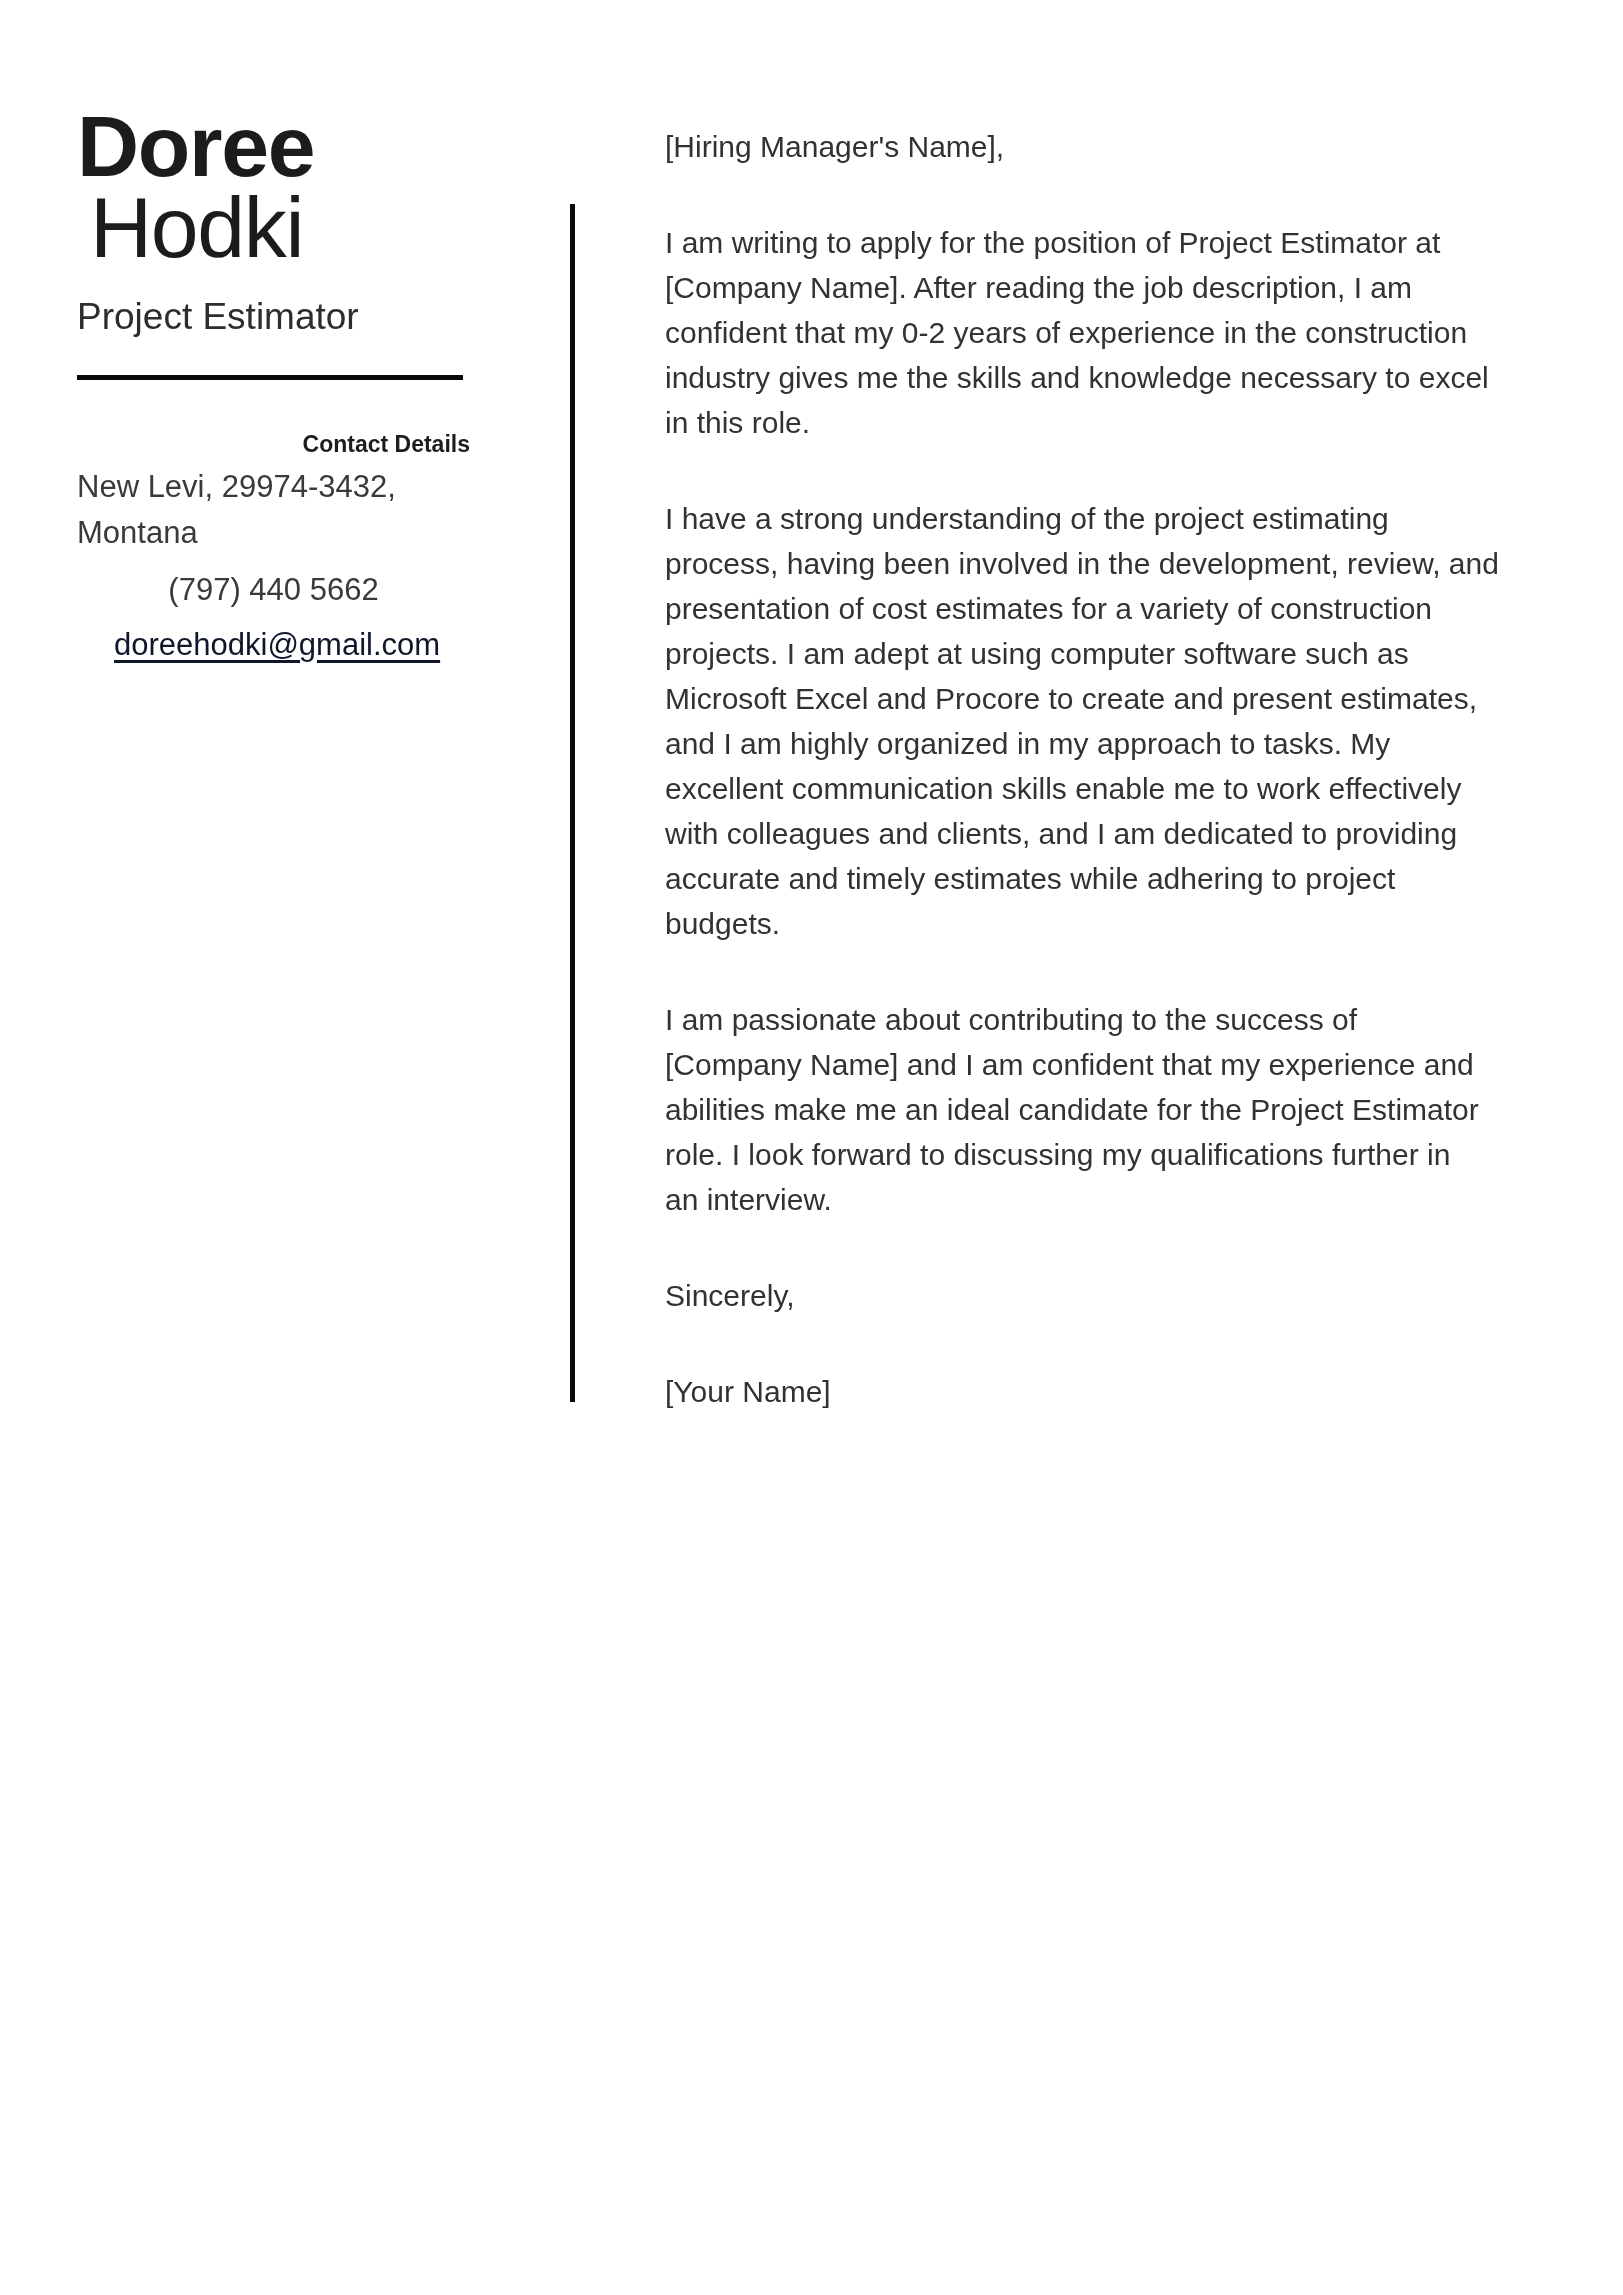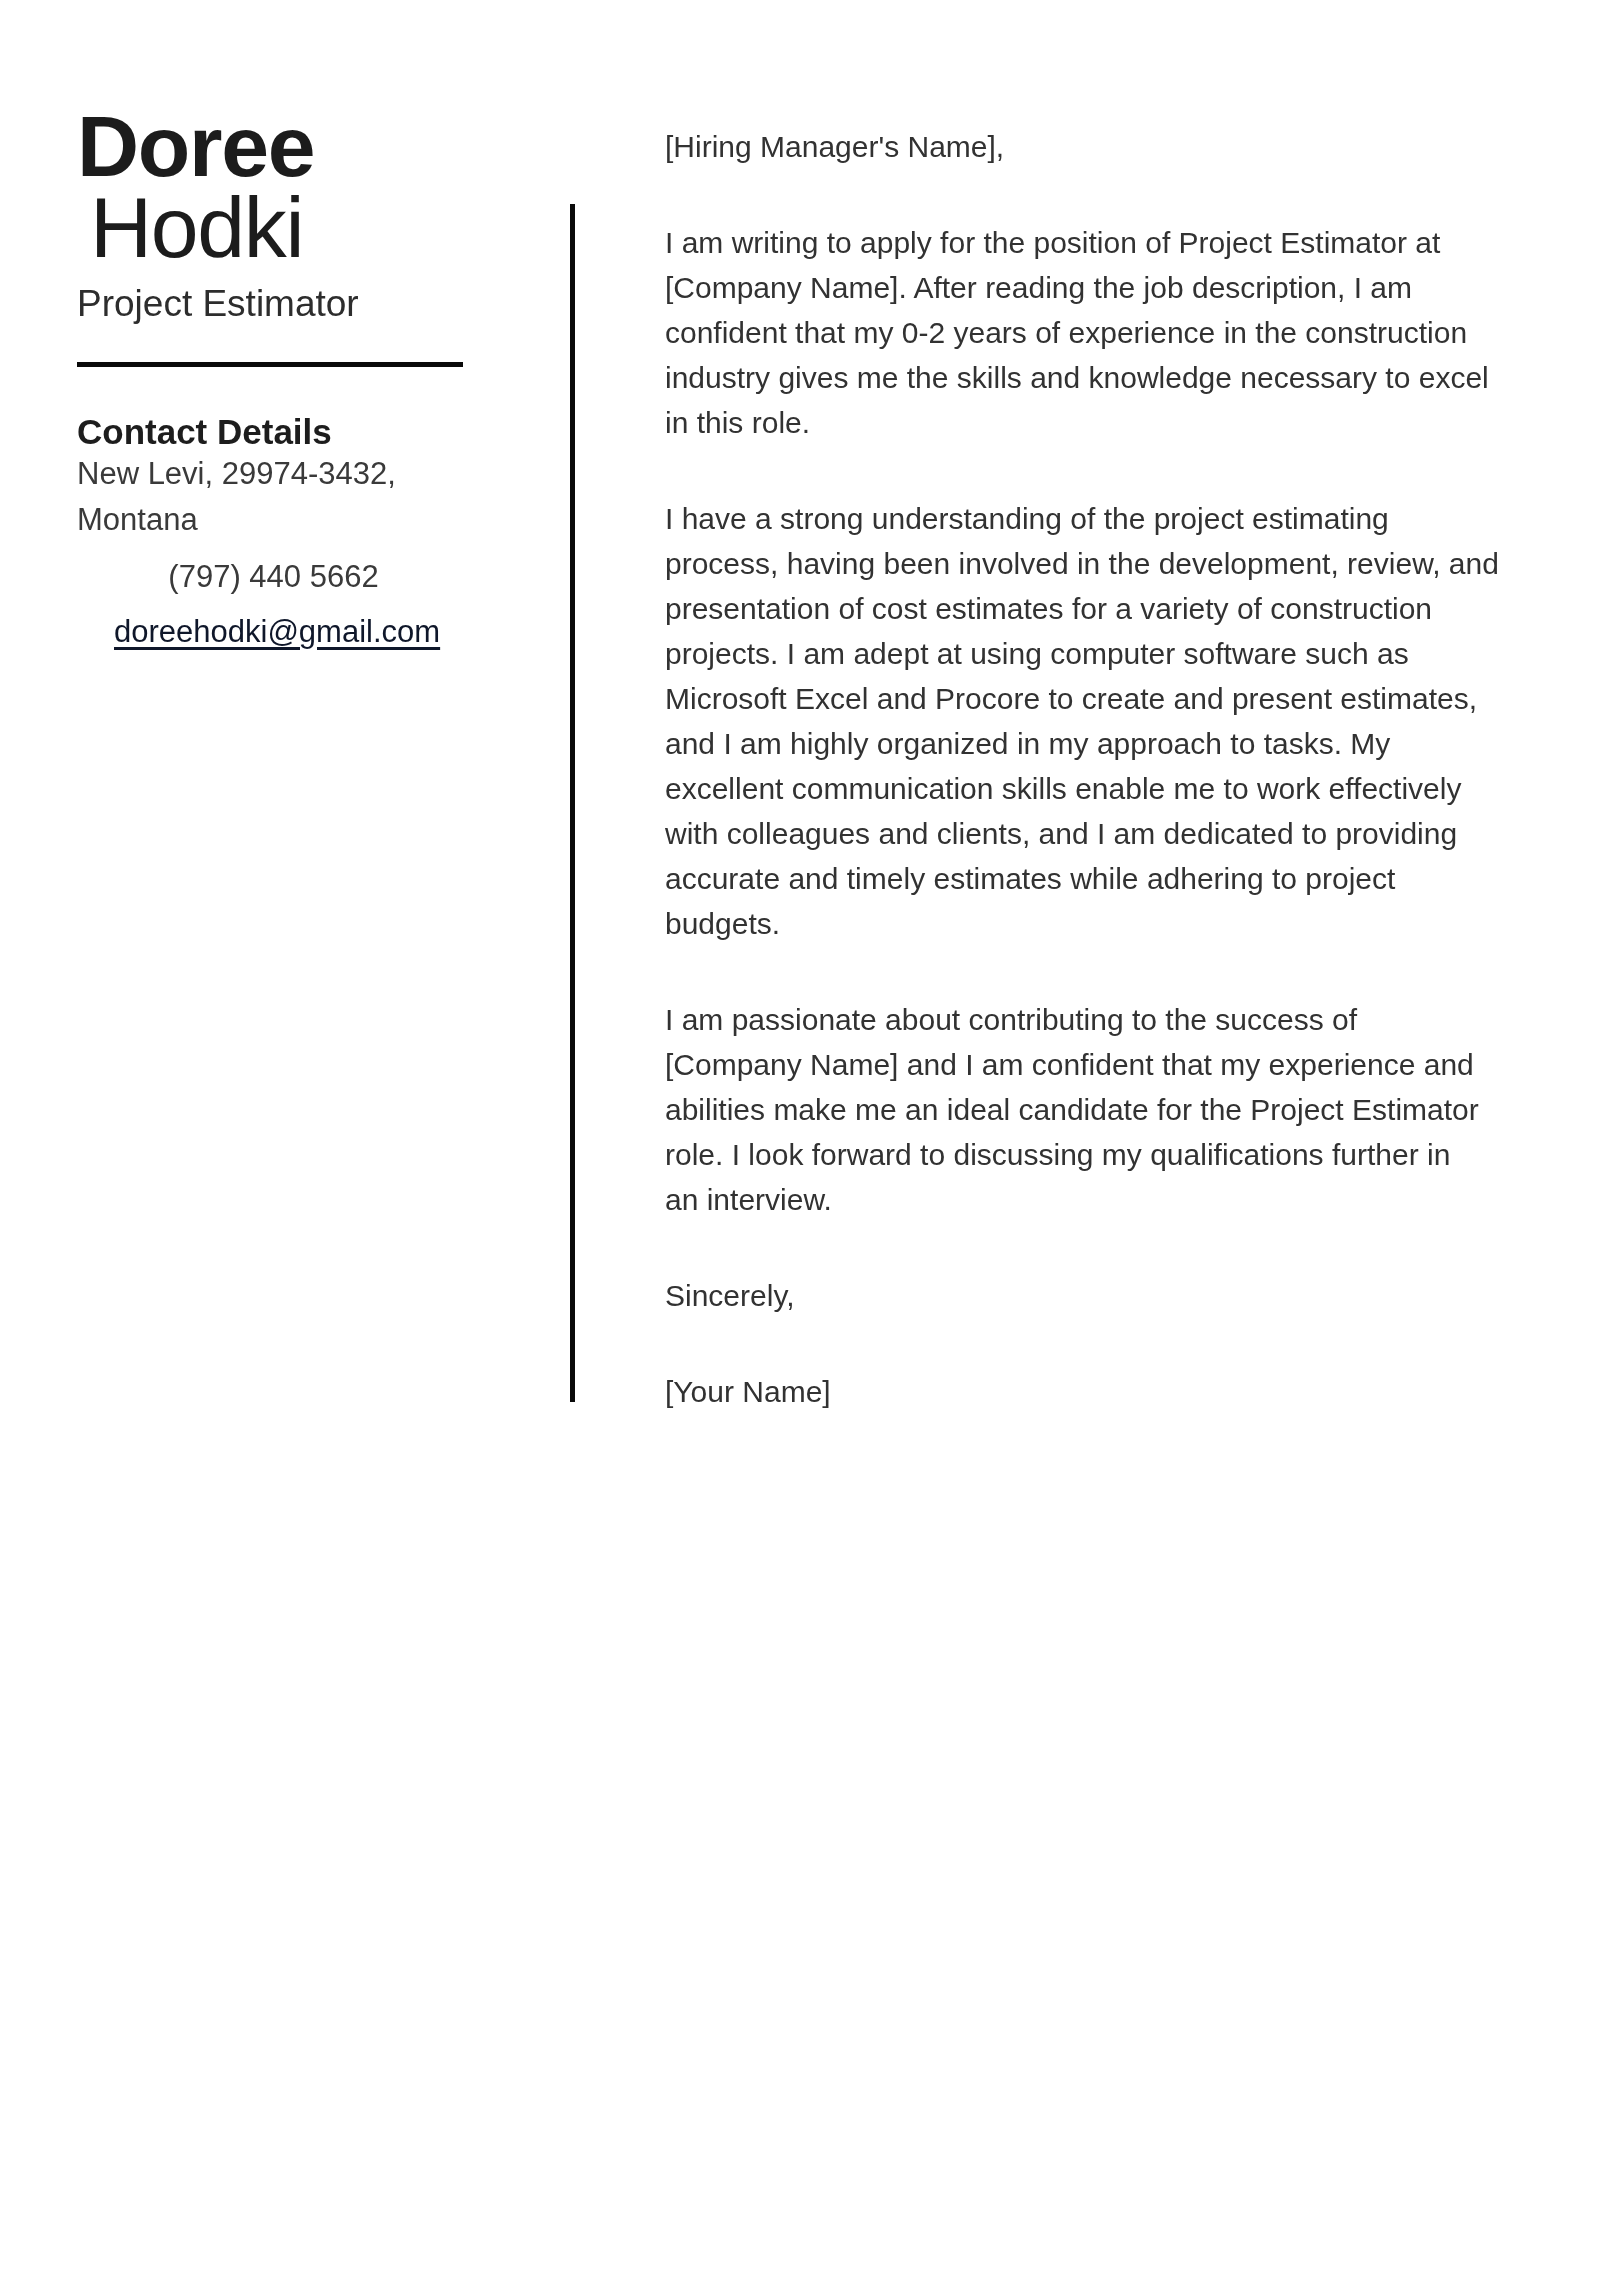--- a/index.html
+++ b/index.html
@@ -32,39 +32,40 @@
   .name {
     margin: 0;
     font-size: 86px;
     line-height: 81px;
     letter-spacing: -1.3px;
     color: #1c1c1c;
   }
   .name .first { display: block; font-weight: 700; }
   .name .last  { display: block; font-weight: 400; margin-left: 13px; }
   .job-title {
-    margin-top: 15px;
+    margin-top: 28px;
     font-size: 37px;
     line-height: 42px;
     font-weight: 400;
     color: #2d2d2d;
   }
   .divider {
     margin: 37px 0 0 0;
     border: none;
     width: 386px;
     height: 4.6px;
     background: #0a0a0a;
   }
   .contact-heading {
     margin: 45px 0 0 0;
-    font-size: 35px;
+    font-size: 23px;
     line-height: 39px;
     font-weight: 700;
     color: #1d1d1d;
+    text-align: right;
   }
   .address {
     font-size: 31px;
     line-height: 46px;
     color: #3a3a3a;
     white-space: pre-line;
   }
   .phone {
     margin-top: 11px;
     font-size: 31px;

